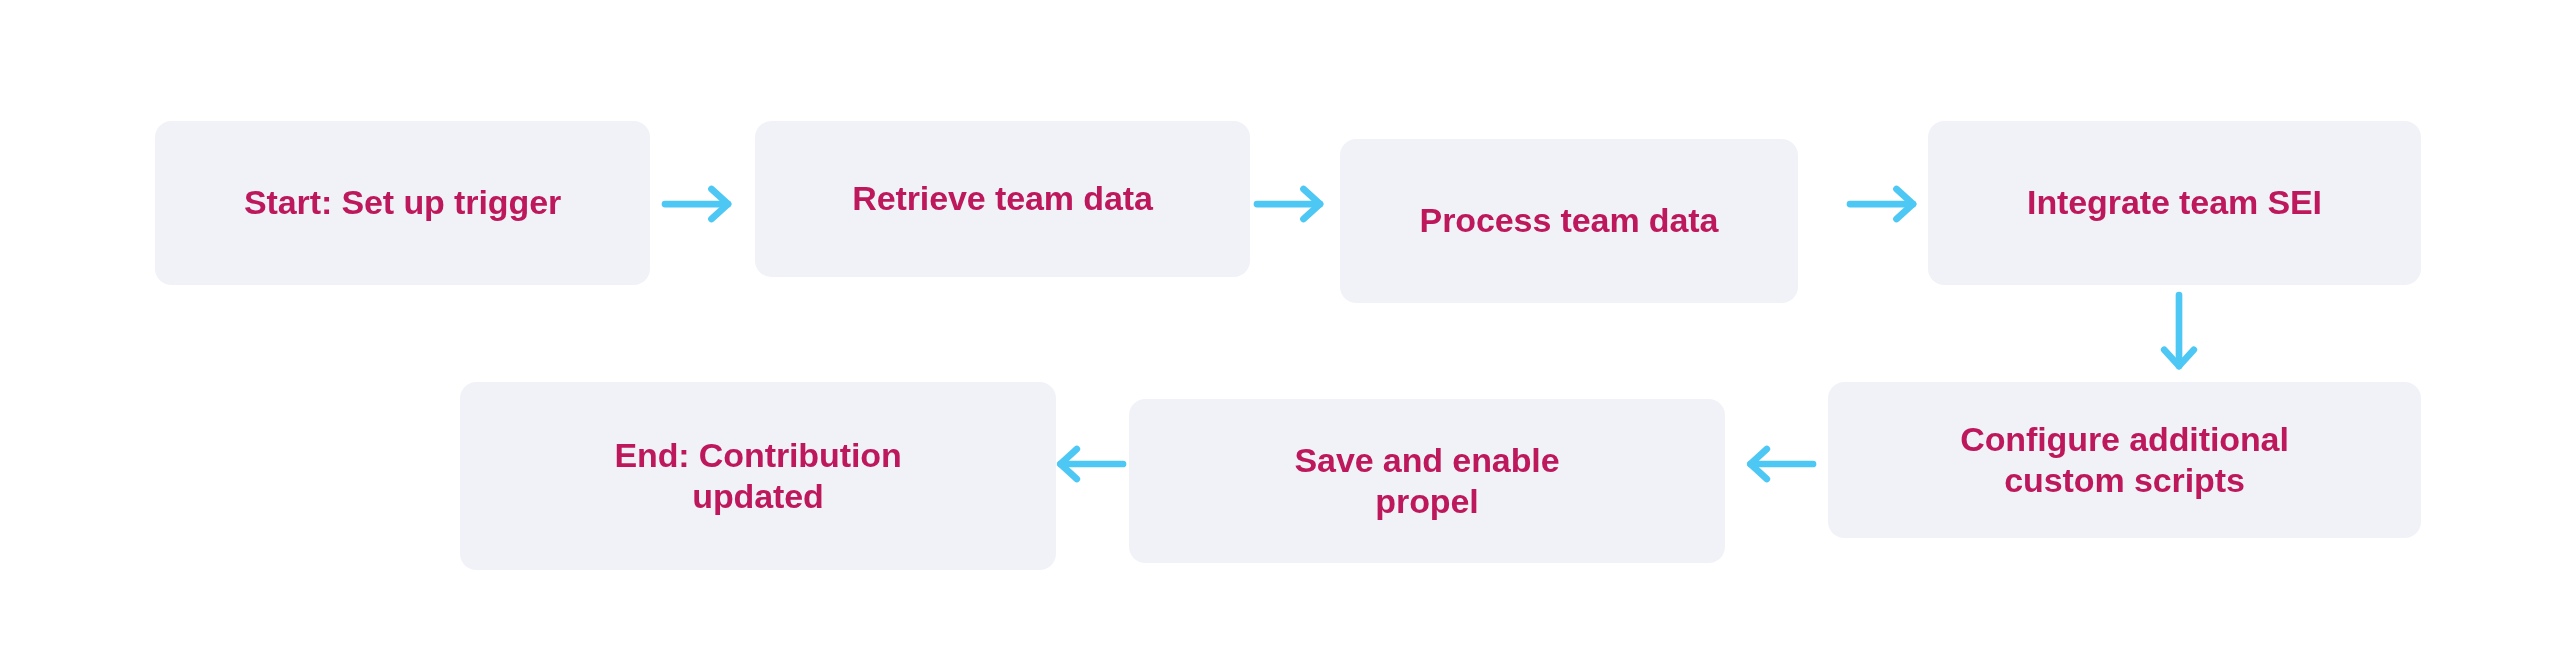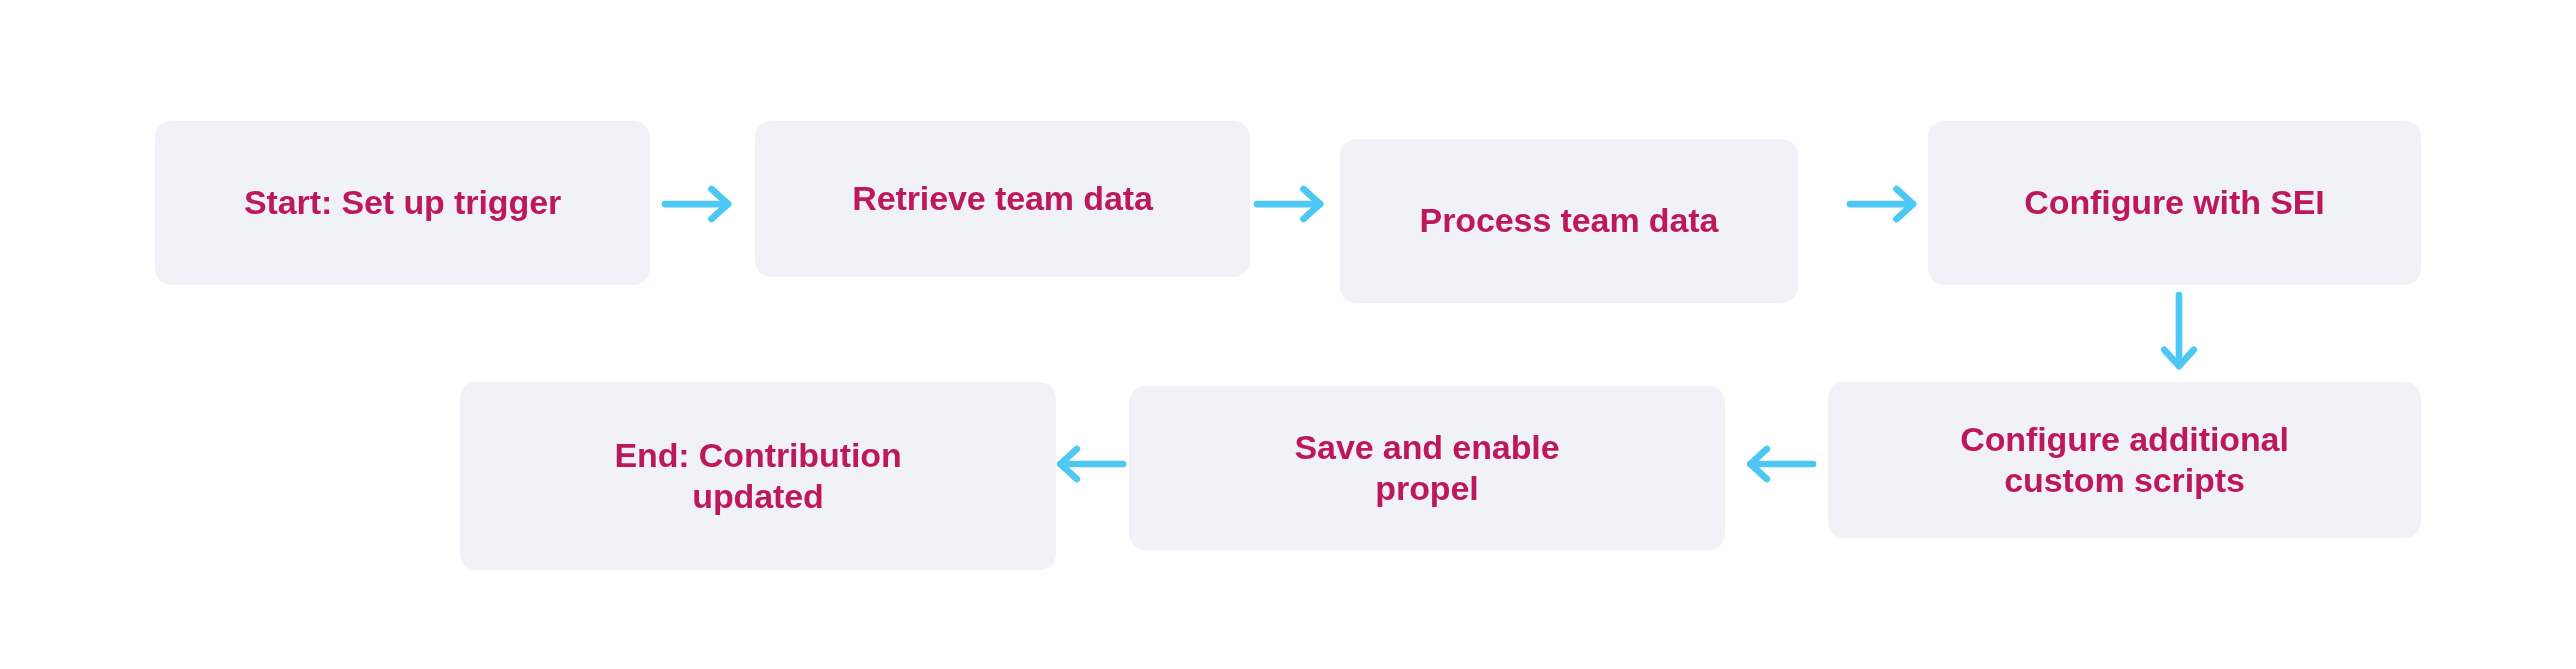--- a/index.html
+++ b/index.html
@@ -51,29 +51,29 @@
 
   <div class="node" style="left:755px; top:121px; width:495px; height:156px;align-items:center;">
     <span class="node-label">Retrieve team data</span>
   </div>
 
   <div class="node" style="left:1340px; top:121px; width:458px; height:164px;margin-top:18px;">
     <span class="node-label">Process team data</span>
   </div>
 
   <div class="node" style="left:1928px; top:121px; width:493px; height:164px;">
-    <span class="node-label">Configure with SEI</span>
+    <span class="node-label">Integrate team SEI</span>
   </div>
 
   <div class="node" style="left:1828px; top:382px; width:593px; height:156px;">
     <span class="node-label">Configure additional
 custom scripts</span>
   </div>
 
-  <div class="node" style="left:1129px; top:386px; width:596px; height:164px;">
+  <div class="node" style="left:1129px; top:399px; width:596px; height:164px;">
     <span class="node-label">Save and enable
 propel</span>
   </div>
 
   <div class="node" style="left:460px; top:382px; width:596px; height:188px;">
     <span class="node-label">End: Contribution
 updated</span>
   </div>
 
   <div class="arrow" style="left:662px; top:183px; width:75px; height:42px;">

